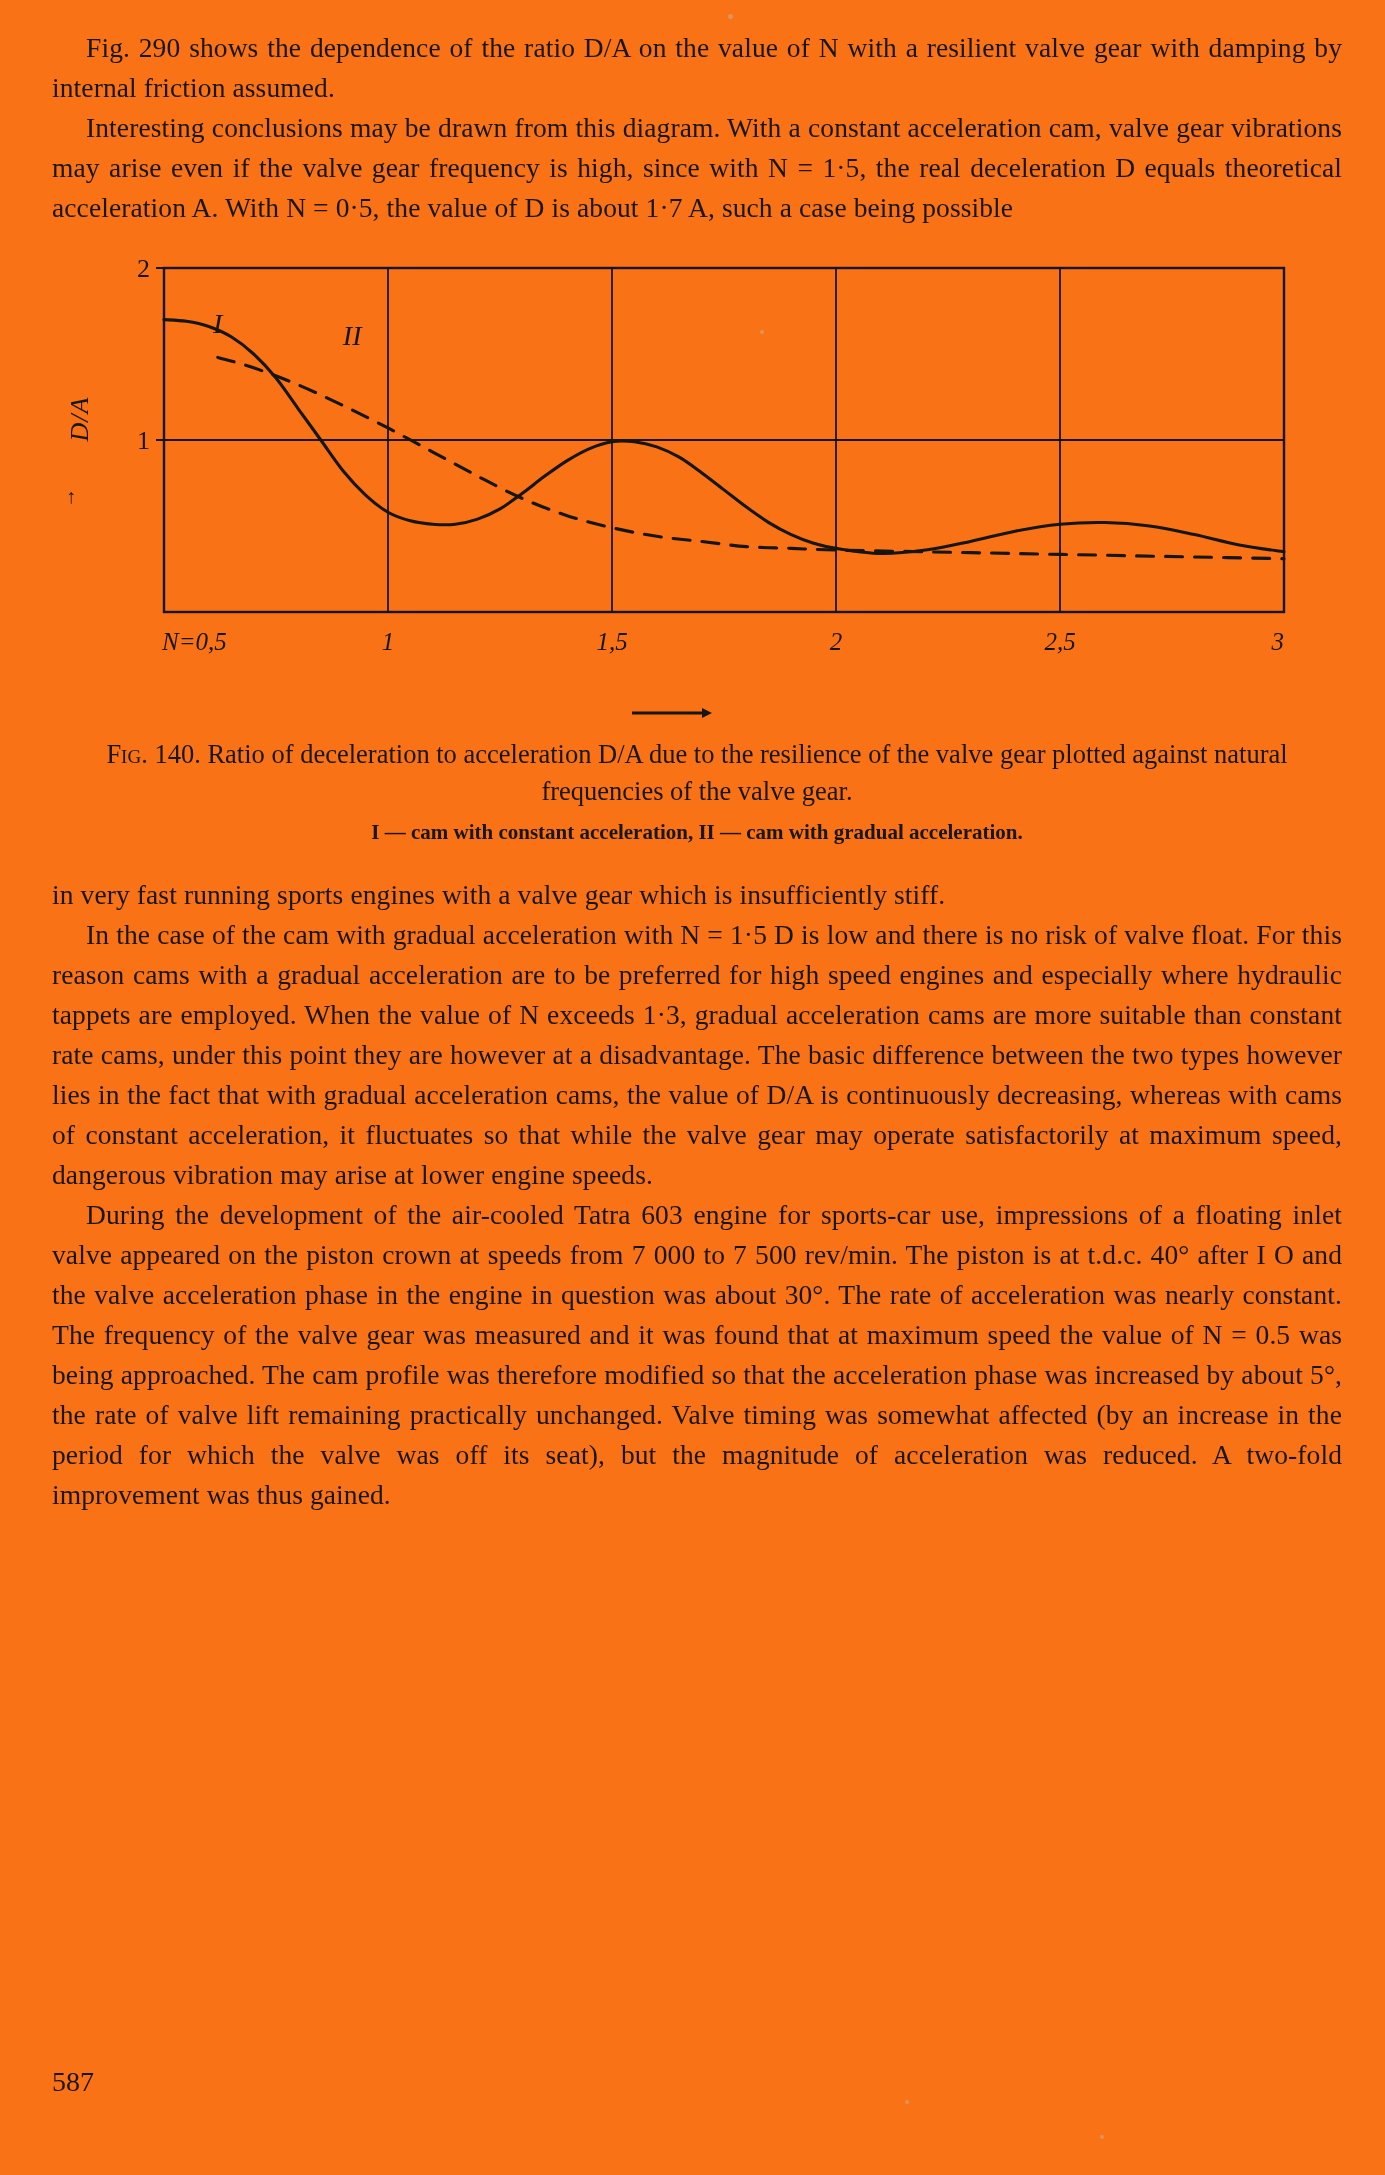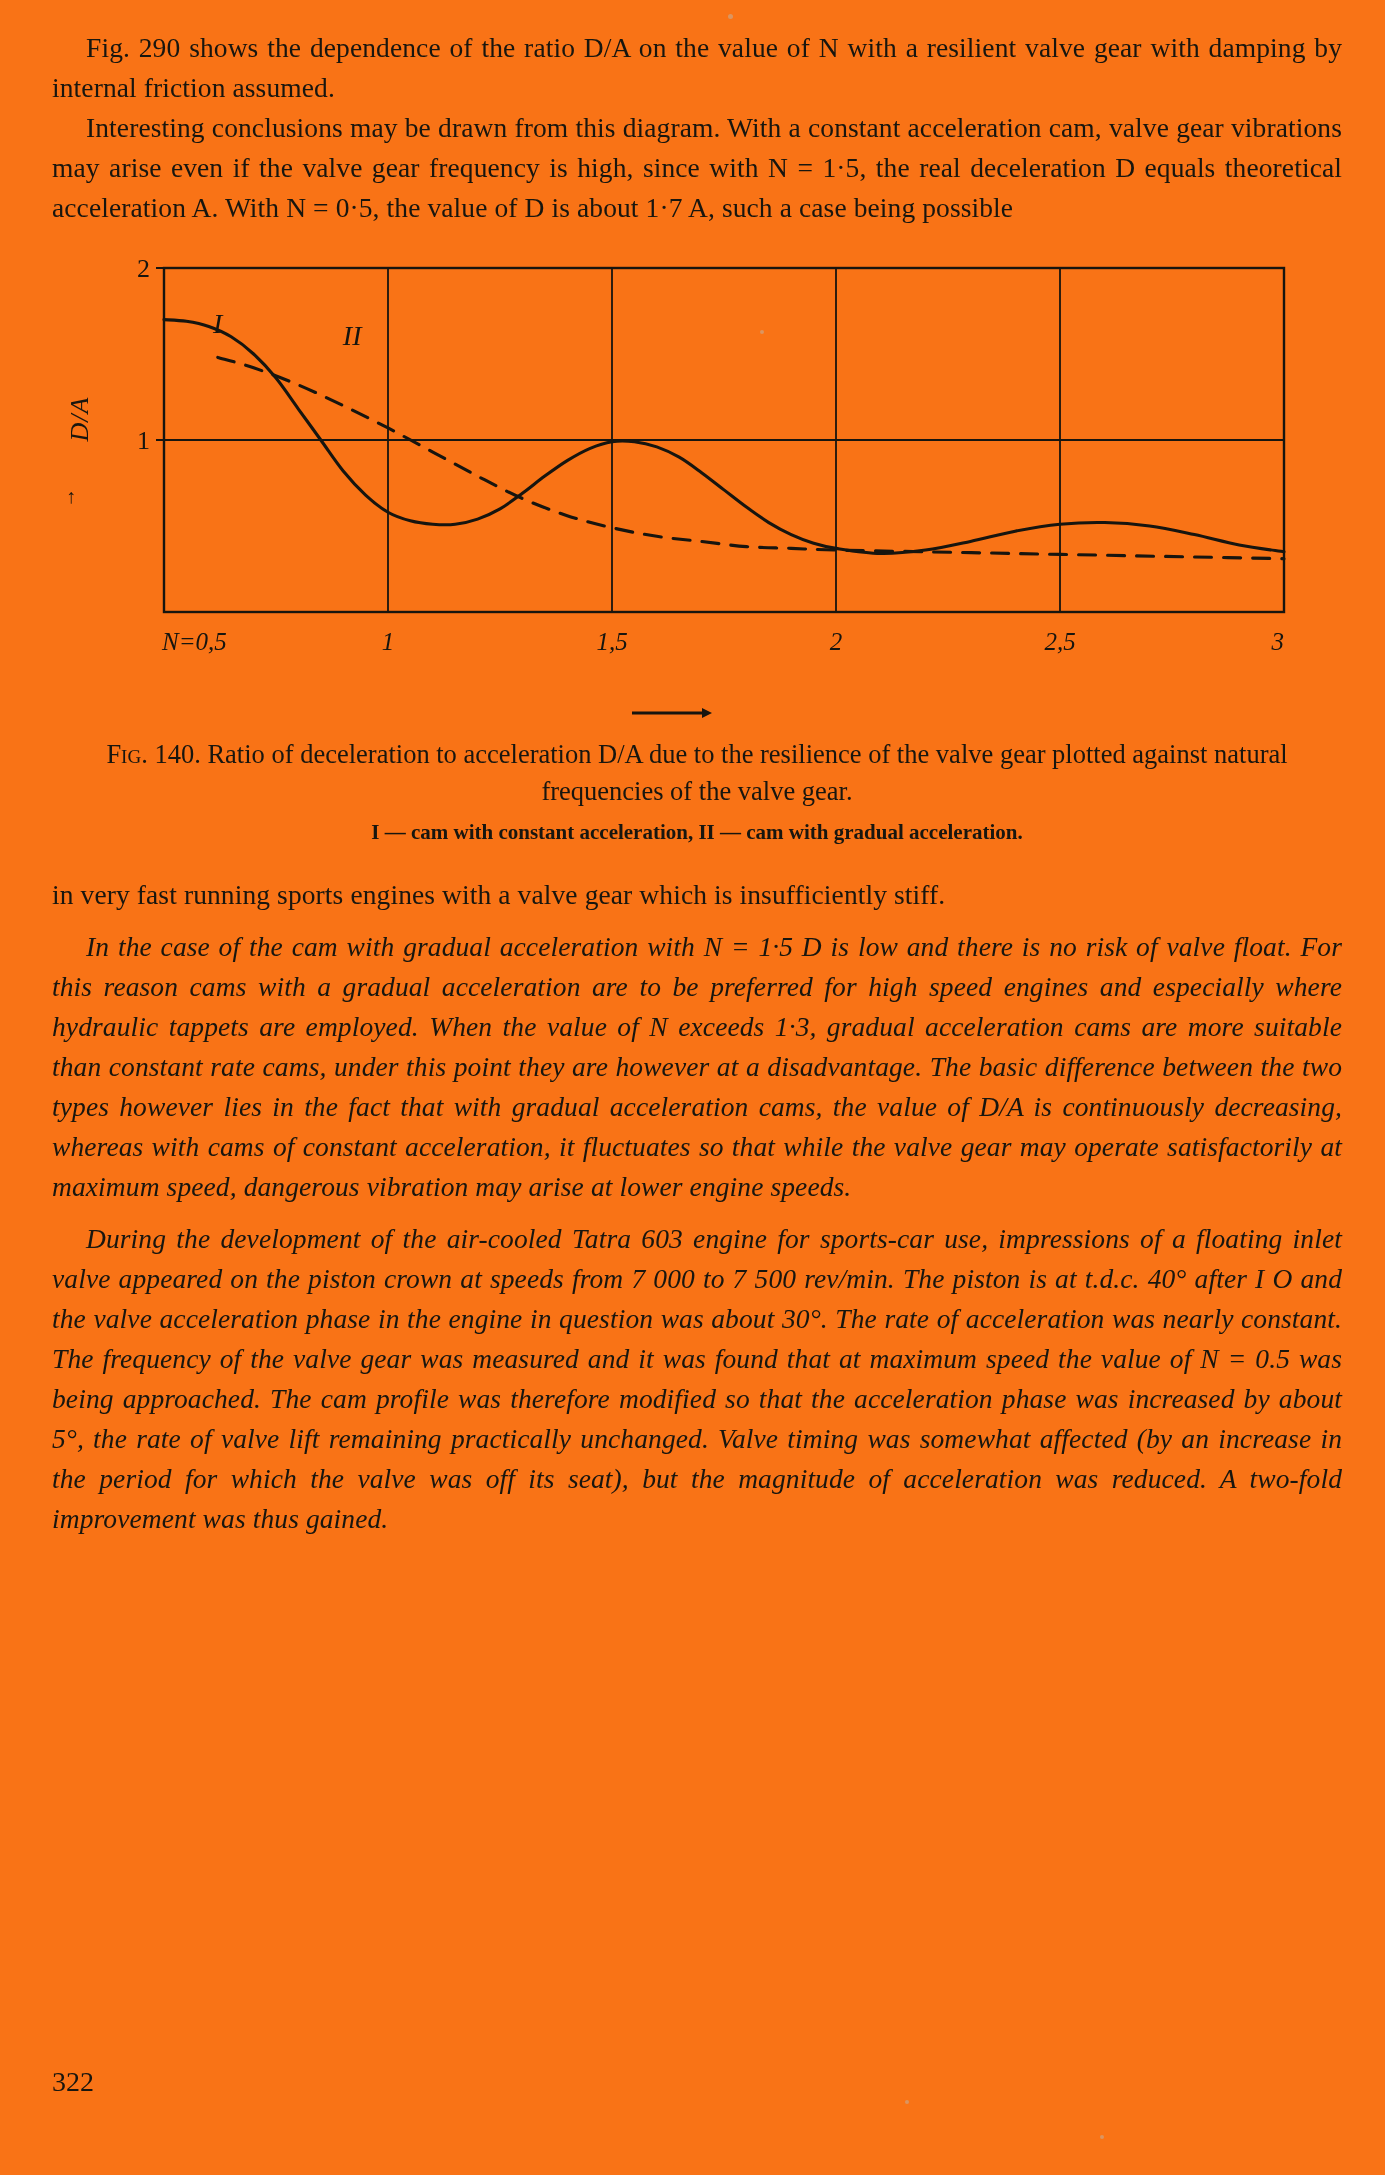--- a/index.html
+++ b/index.html
@@ -85,21 +85,21 @@
   .caption .sc {
     font-variant: small-caps;
   }
   .caption .c2 {
     font-size: 21px;
     margin-top: 8px;
     line-height: 1.35;
     font-weight: bold;
   }
   .body-block { margin-top: 28px; }
-  .body-block p + p { margin-top: 12px; font-style: italic; }
+  .body-block p + p { margin-top: 0; }
 
   .folio {
     position: absolute;
     left: 52px;
     top: 2066px;
     font-size: 28px;
     font-family: "Liberation Serif", serif;
   }
   
   .speck {
@@ -178,19 +178,19 @@
       </p>
       <p class="ind">
         <span>In the case of the cam with gradual acceleration with N = 1·5 D is low and there is no risk of valve float. For this reason cams with a gradual acceleration are to be preferred for high speed engines and especially where hydraulic tappets are employed. When the value of N exceeds 1·3, gradual acceleration cams are more suitable than constant rate cams, under this point they are however at a disadvantage. The basic difference between the two types however lies in the fact that with gradual acceleration cams, the value of D/A is continuously decreasing, whereas with cams of constant acceleration, it fluctuates so that while the valve gear may operate satisfactorily at maximum speed, dangerous vibration may arise at lower engine speeds.</span>
       </p>
       <p class="ind">
         <span>During the development of the air-cooled Tatra 603 engine for sports-car use, impressions of a floating inlet valve appeared on the piston crown at speeds from 7 000 to 7 500 rev/min. The piston is at t.d.c. 40° after I O and the valve acceleration phase in the engine in question was about 30°. The rate of acceleration was nearly constant. The frequency of the valve gear was measured and it was found that at maximum speed the value of N = 0.5 was being approached. The cam profile was therefore modified so that the acceleration phase was increased by about 5°, the rate of valve lift remaining practically unchanged. Valve timing was somewhat affected (by an increase in the period for which the valve was off its seat), but the magnitude of acceleration was reduced. A two-fold improvement was thus gained.</span>
       </p>
     </div>
   </div>
 
-  <div class="folio">322</div>
+  <div class="folio">587</div>
 
   <div class="speck" style="left:728px;top:14px;width:5px;height:5px;"></div>
   <div class="speck" style="left:760px;top:330px;width:4px;height:4px;"></div>
   <div class="speck" style="left:1100px;top:2135px;width:4px;height:4px;"></div>
   <div class="speck" style="left:905px;top:2100px;width:4px;height:4px;"></div>
 </div>
 
 </body></html>

